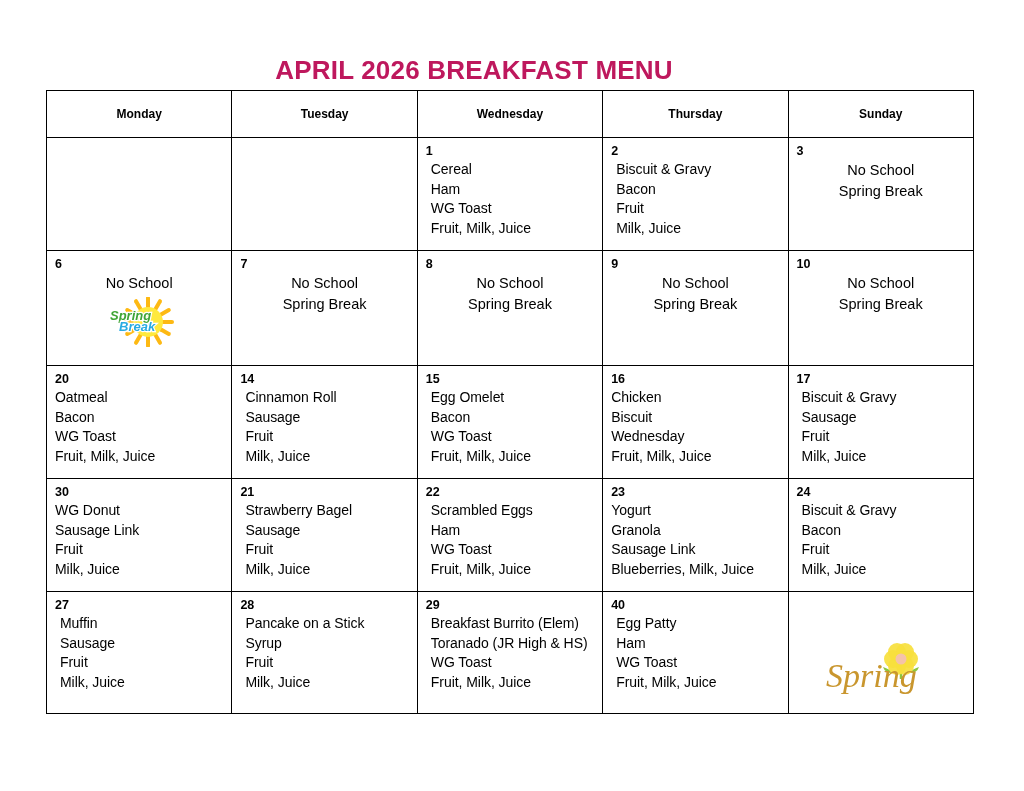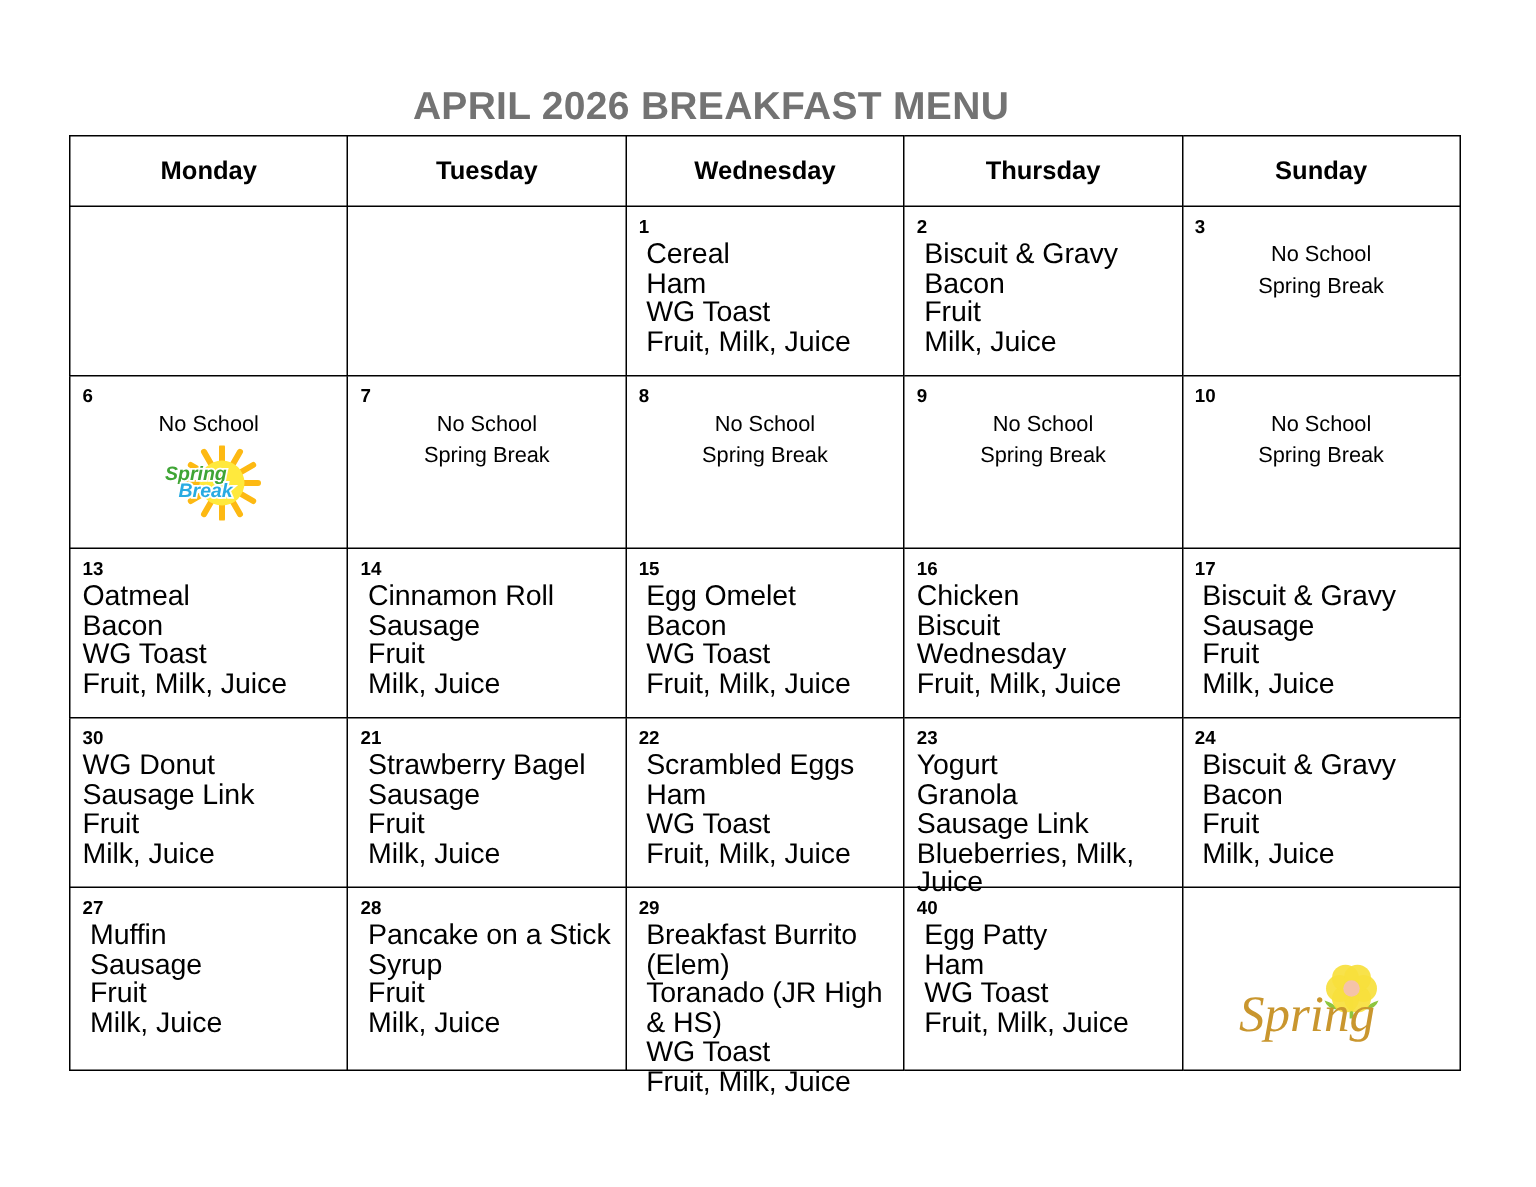--- a/index.html
+++ b/index.html
@@ -24,21 +24,21 @@
   
   .title {
     position: absolute;
     left: 0;
     top: 55px;
     width: 948px;
     text-align: center;
     font-size: 26px;
     font-weight: bold;
     letter-spacing: 0.2px;
-    color: #737373;
+    color: #be185d;
   }
 
   
   .calendar {
     position: absolute;
     left: 46px;
     top: 90px;
     width: 922px;
     border-collapse: collapse;
     table-layout: fixed;
@@ -46,21 +46,21 @@
   .calendar td, .calendar th {
     border: 1.2px solid #000000;
     vertical-align: top;
     padding: 0;
     width: 184.4px;
   }
   .calendar thead th {
     height: 46px;
     text-align: center;
     vertical-align: middle;
-    font-size: 17px;
+    font-size: 12px;
     font-weight: bold;
   }
 
   .daycell {
     position: relative;
     height: 112px;
     box-sizing: border-box;
     padding: 6px 8px 4px 8px;
   }
   .r-tall .daycell { height: 114px; }
@@ -68,21 +68,21 @@
 
   .daynum {
     font-size: 12.5px;
     font-weight: bold;
     line-height: 14px;
     margin-bottom: 2px;
     min-height: 14px;
   }
 
   .items {
-    font-size: 19px;
+    font-size: 14px;
     line-height: 19.6px;
     letter-spacing: -0.05px;
   }
   .items .ind { padding-left: 5px; }
 
   
   .closed {
     text-align: center;
     font-size: 14.5px;
     font-weight: normal;
@@ -259,21 +259,21 @@
               <div class="closed">
                 <div>No School</div>
                 <div>Spring Break</div>
               </div>
             </div>
           </td>
         </tr>
         <tr>
           <td>
             <div class="daycell">
-              <div class="daynum">13</div>
+              <div class="daynum">20</div>
               <div class="items">
                 <div>Oatmeal</div>
                 <div>Bacon</div>
                 <div>WG Toast</div>
                 <div>Fruit, Milk, Juice</div>
               </div>
             </div>
           </td>
           <td>
             <div class="daycell">

